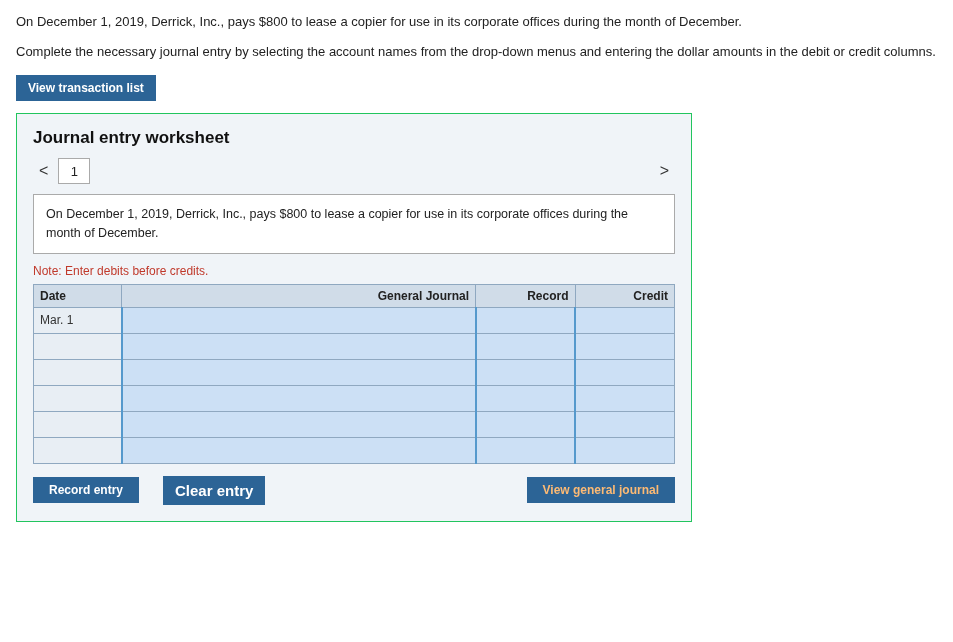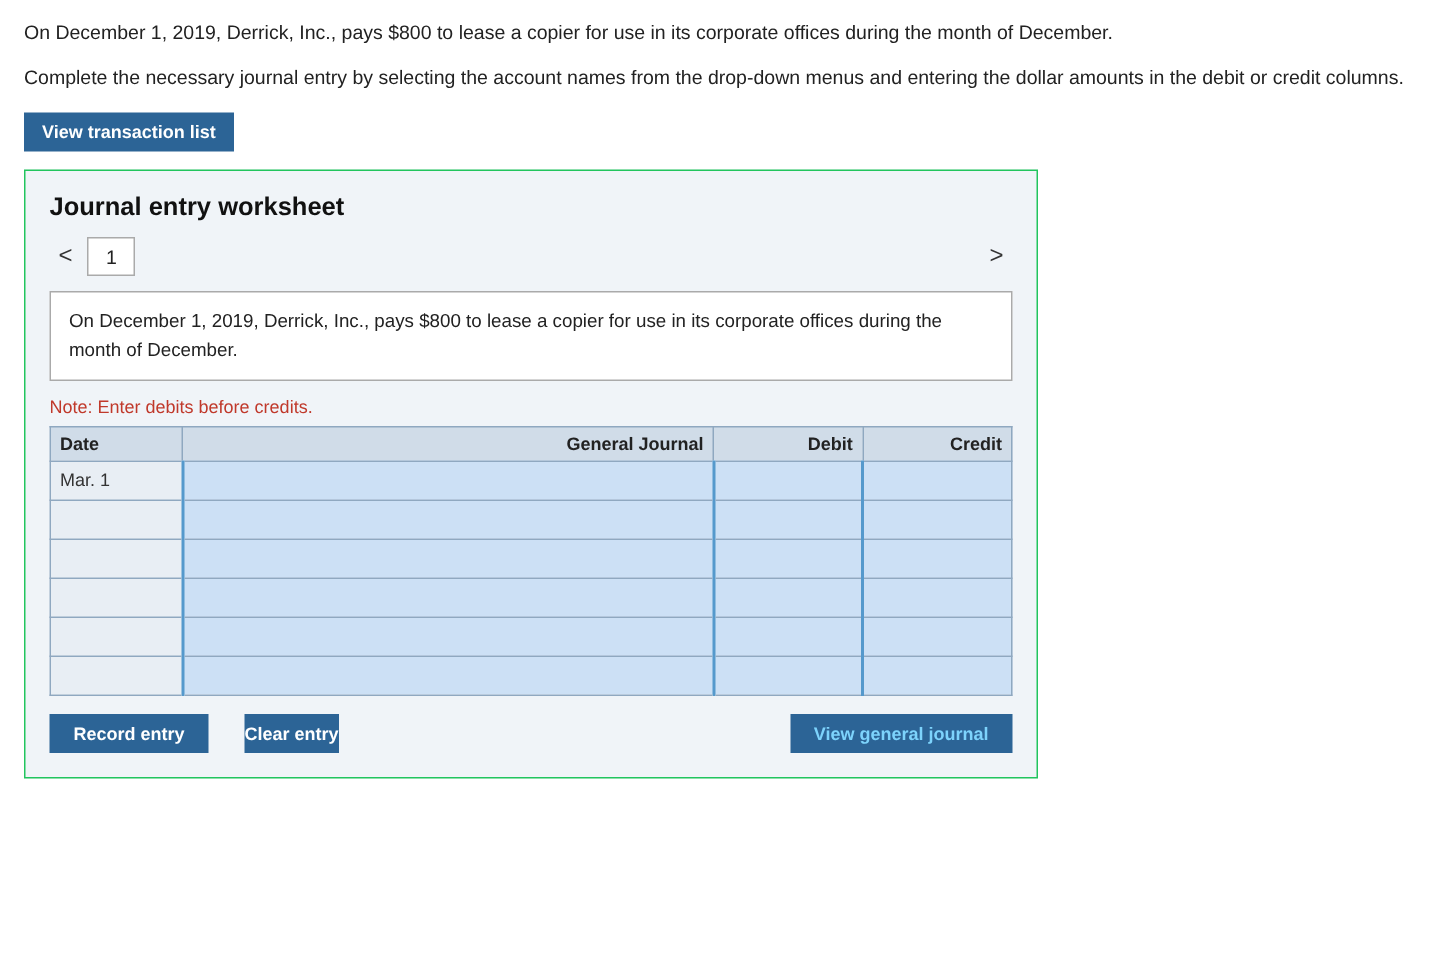--- a/index.html
+++ b/index.html
@@ -139,28 +139,28 @@
       border: none;
       padding: 6px 16px;
       font-size: 12px;
       font-weight: bold;
       cursor: pointer;
     }
     .btn-clear {
       background: #2c6496;
       color: #fff;
       border: none;
-      padding: 6px 0;
-      font-size: 12px;
+      padding: 6px 12px;
+      font-size: 15px;
       font-weight: bold;
       cursor: pointer;
     }
     .btn-view-journal {
       background: #2c6496;
-      color: #7dd3fc;
+      color: #fdba74;
       border: none;
       padding: 6px 16px;
       font-size: 12px;
       font-weight: bold;
       cursor: pointer;
       margin-left: auto;
     }
   </style>
 </head>
 <body>
@@ -188,21 +188,21 @@
 
   <div class="scenario-box">On December 1, 2019, Derrick, Inc., pays $800 to lease a copier for use in its corporate offices during the month of December.</div>
 
   <div class="note-text">Note: Enter debits before credits.</div>
 
   <table class="journal-table">
     <thead>
       <tr>
         <th class="date-col">Date</th>
         <th class="gj-col">General Journal</th>
-        <th class="debit-col">Debit</th>
+        <th class="debit-col">Record</th>
         <th class="credit-col">Credit</th>
       </tr>
     </thead>
     <tbody id="journal-tbody">
     <tr>
           <td class="date-cell">Mar. 1</td>
           <td class="gj-cell"><input type="text" style=""></td>
           <td class="debit-cell"><input type="text" style=""></td>
           <td class="credit-cell"><input type="text" style=""></td>
         </tr>

